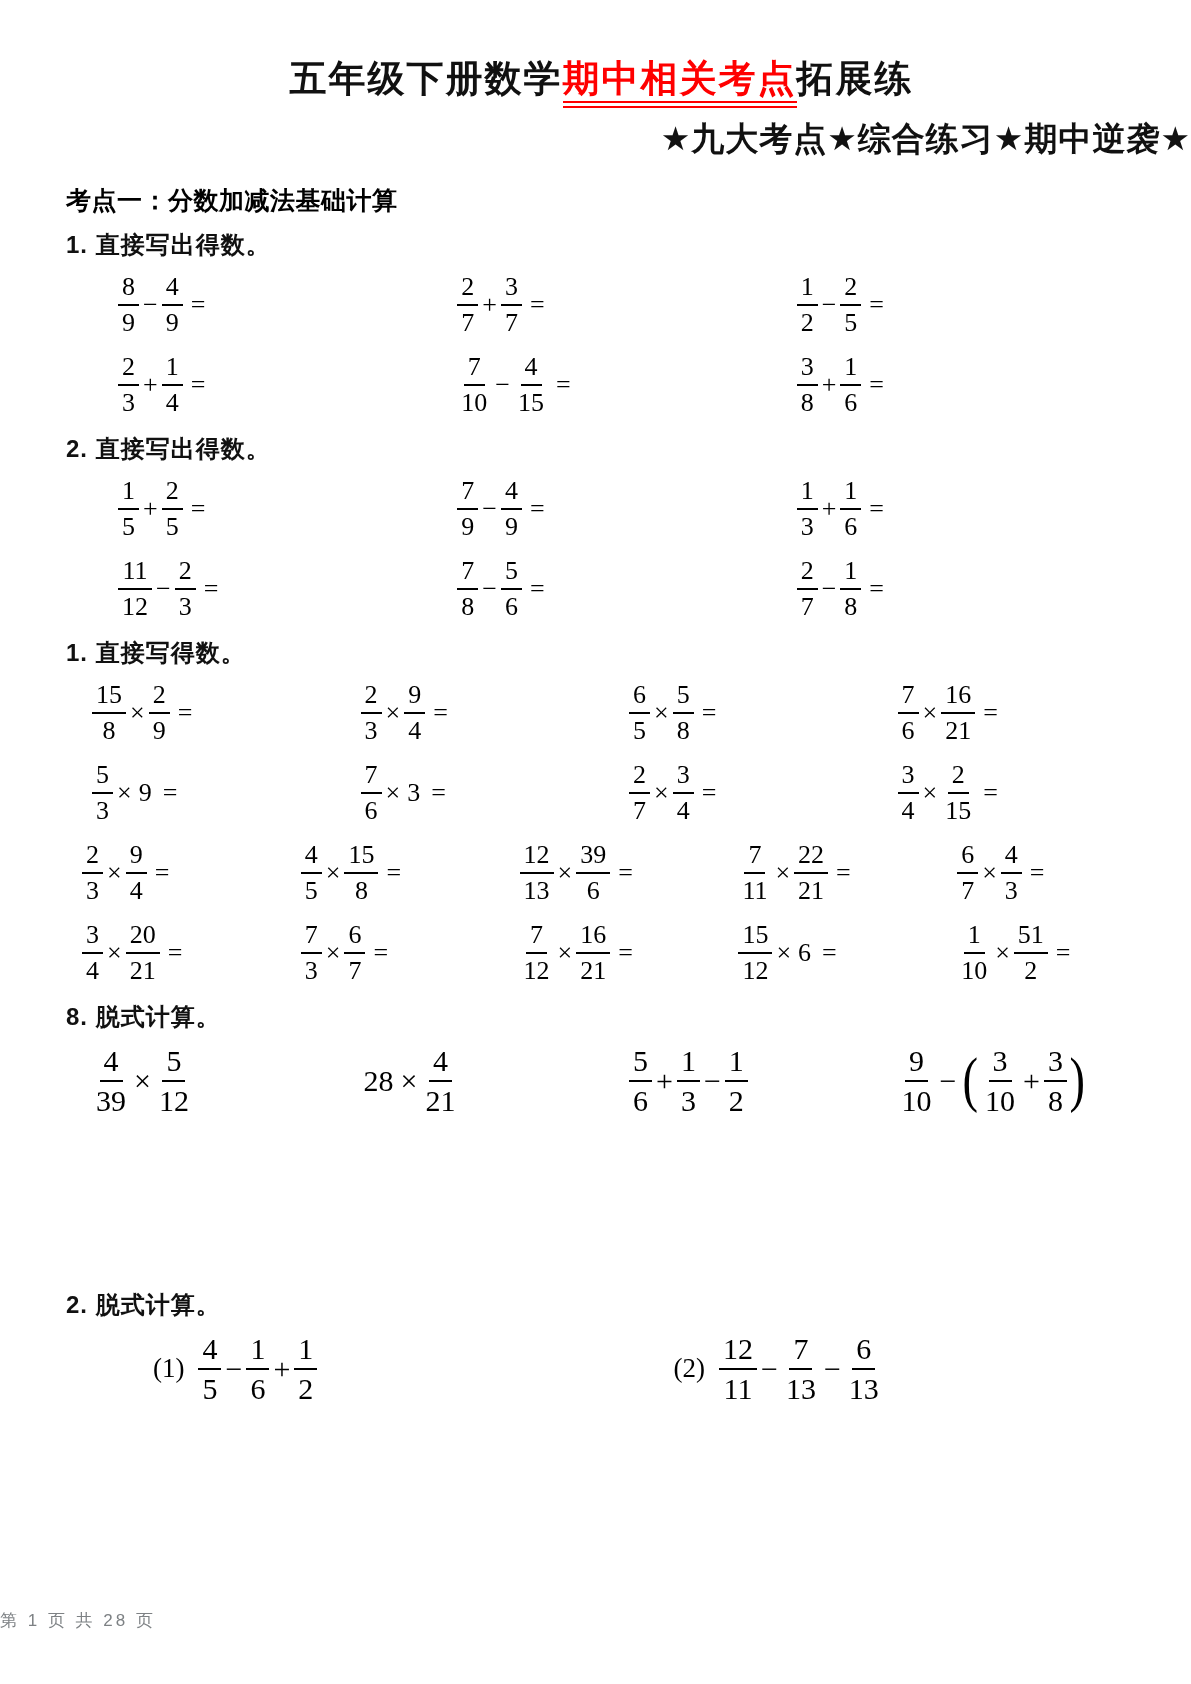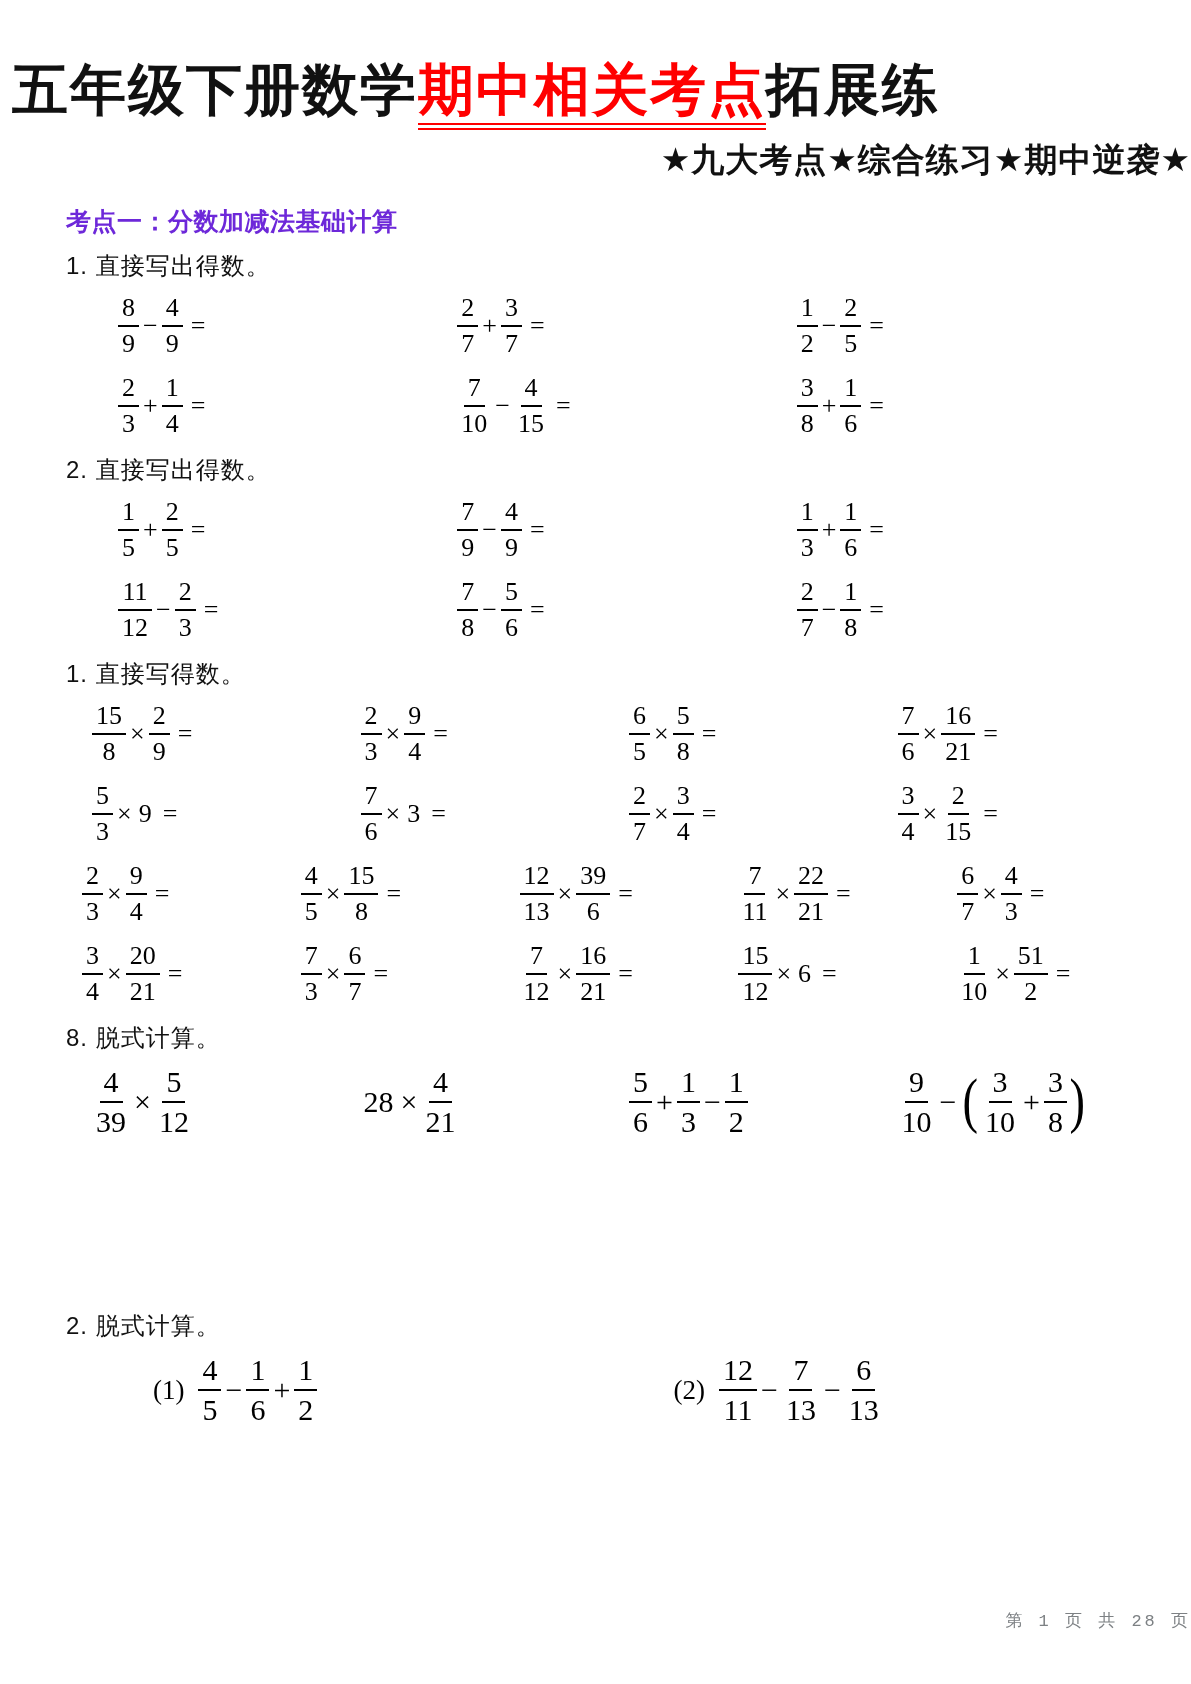--- a/index.html
+++ b/index.html
@@ -7,43 +7,43 @@
   body {
     width:1191px; height:1684px;
     position:relative; overflow:hidden;
     font-family:"Liberation Sans","DejaVu Sans",sans-serif;
     color:#111;
   }
   .page { width:100%; height:100%; padding-top:58px; }
 
   
   .title {
-    text-align:left;
-    font-size:56px; font-weight:900; letter-spacing:2px;
+    text-align:center;
+    font-size:37px; font-weight:900; letter-spacing:2px;
     line-height:1.15; white-space:nowrap;margin-left:12px;
   }
   .title .t-red {
     color:#ff0000;
     border-bottom:7px double #ff0000;
     padding-bottom:2px;
   }
   .subtitle {
     text-align:right;
     font-size:33px; font-weight:800; letter-spacing:1px;
     margin-top:16px;
   }
 
   
   #content { margin-top:22px; }
   .sec-heading {
-    color:#6d28d9; font-size:25px; font-weight:800;
+    color:#000000; font-size:25px; font-weight:800;
     margin:12px 0 6px 66px; letter-spacing:0.5px;
   }
   .part-label {
-    font-size:24px; font-weight:400;
+    font-size:24px; font-weight:700;
     margin:12px 0 2px 66px; letter-spacing:1px;
   }
 
   
   .prob-row {
     display:grid; align-items:center;
     margin:12px 0 16px 0;
   }
   .cols-3 { grid-template-columns:repeat(3,1fr); padding-left:118px; padding-right:55px; }
   .cols-4 { grid-template-columns:repeat(4,1fr); padding-left:92px;  padding-right:25px; }
@@ -73,22 +73,22 @@
 
   
   .style-desk  .problem { font-size:30px; }
   .style-desk  { margin-bottom:172px; }
   .style-desk2 .problem { font-size:30px; }
   .style-desk2 .plain.prefix { margin-right:14px; font-size:27px; }
 
   
   .footer {
     position:absolute; bottom:52px; left:0; width:100%;
-    text-align:right; color:#7d8184;
-    font-size:17px; letter-spacing:3px;font-family:Liberation Mono, monospace;
+    text-align:left; color:#7d8184;
+    font-size:17px; letter-spacing:3px;
   }
 </style>
 </head>
 <body>
 
 <div class="page">
 
   <div class="title">
     <span class="t-left">五年级下册数学</span><span class="t-red">期中相关考点</span><span class="t-right">拓展练</span>
   </div>

